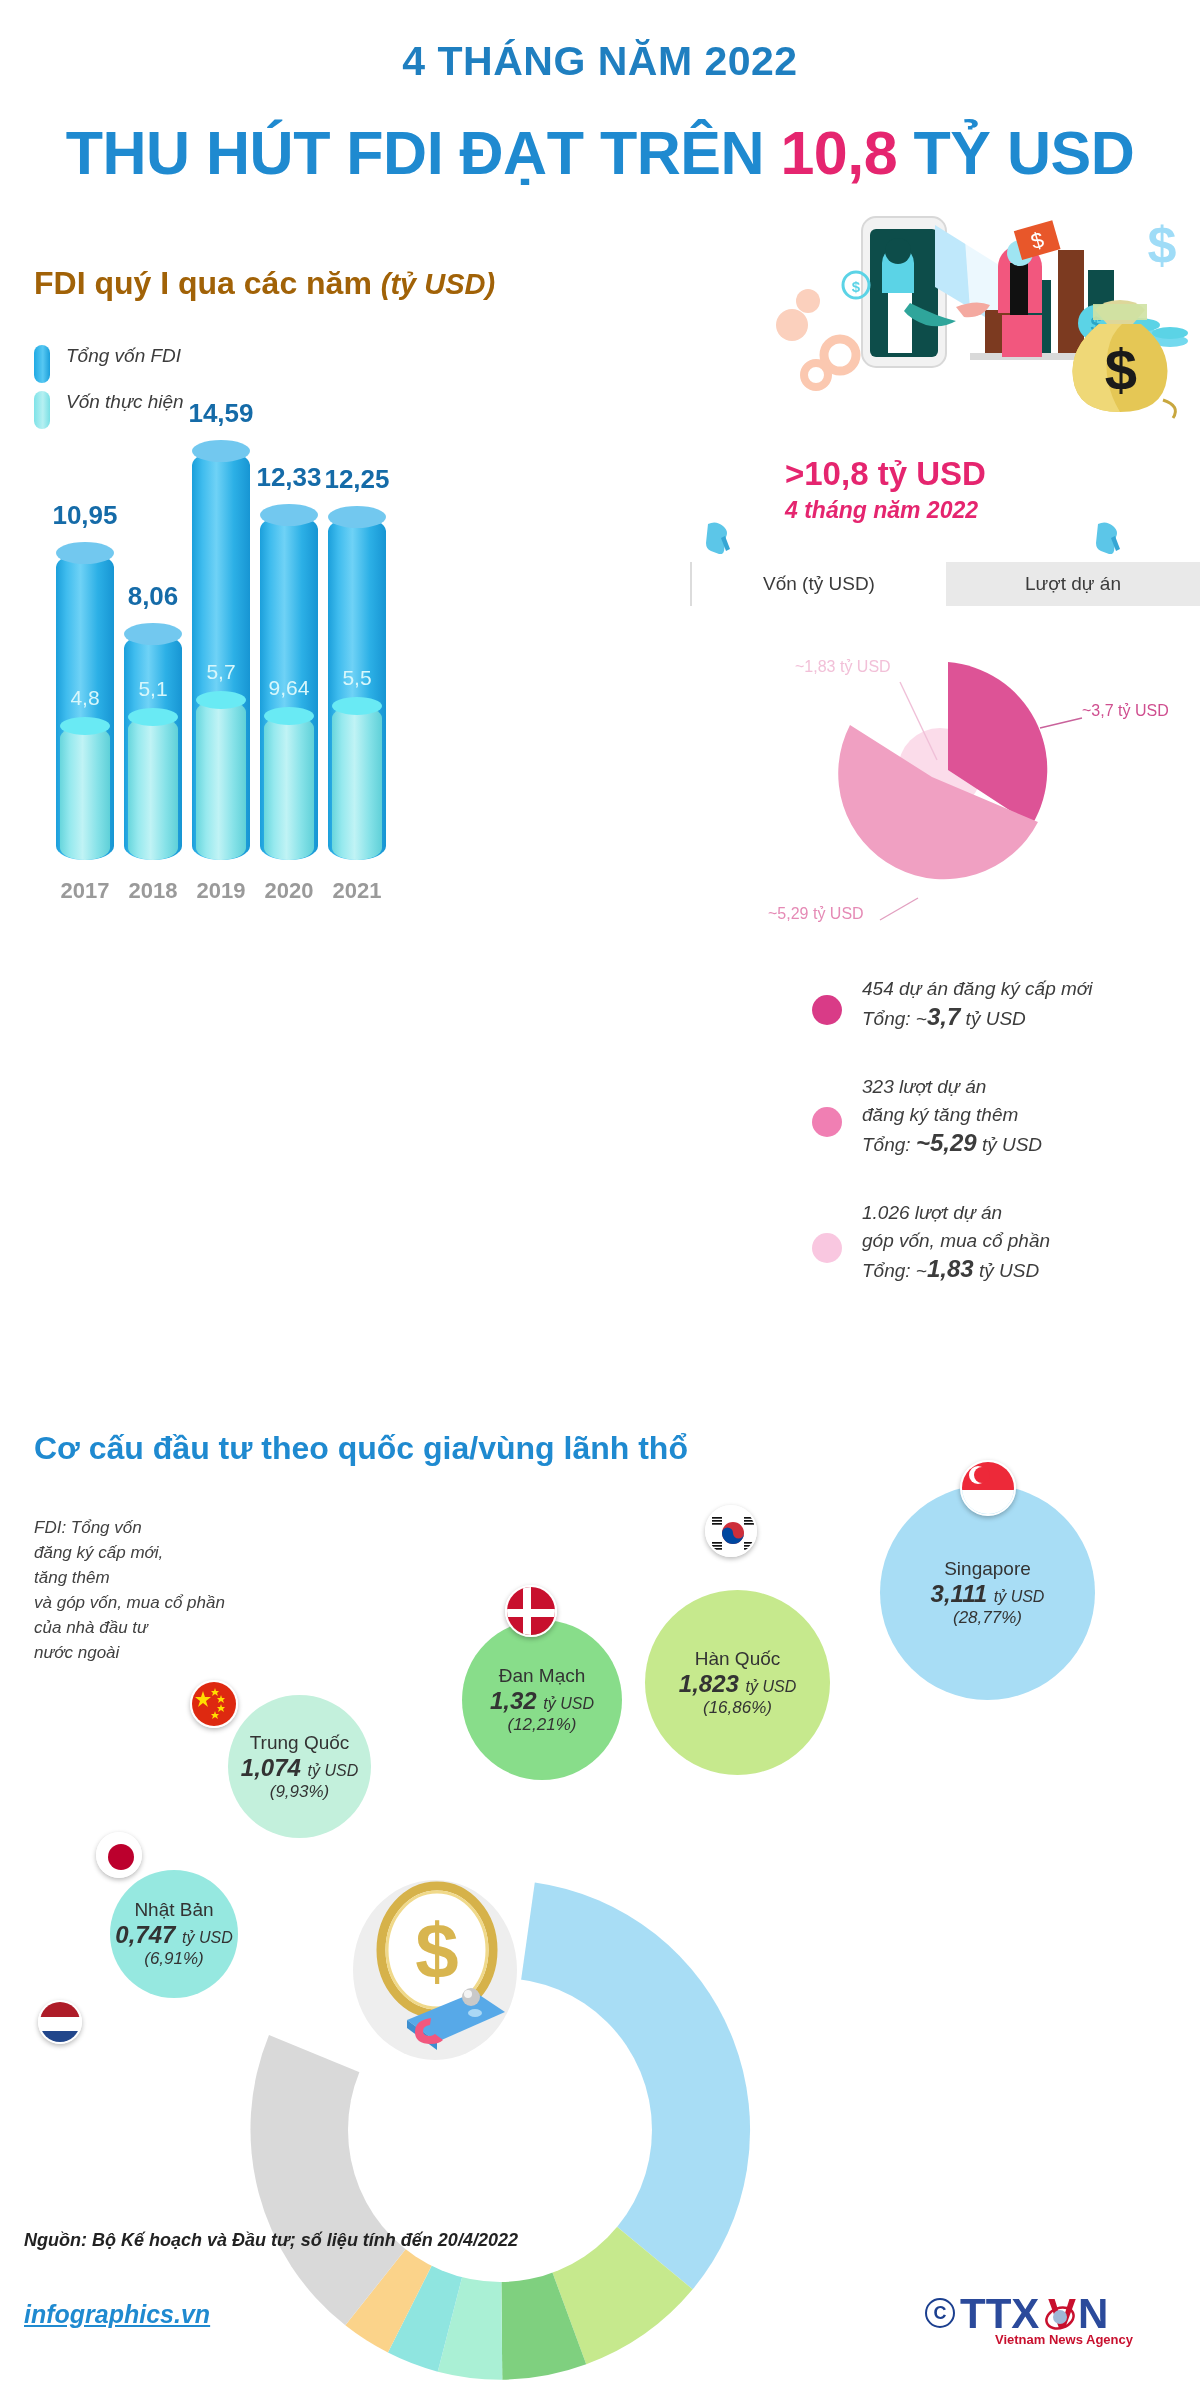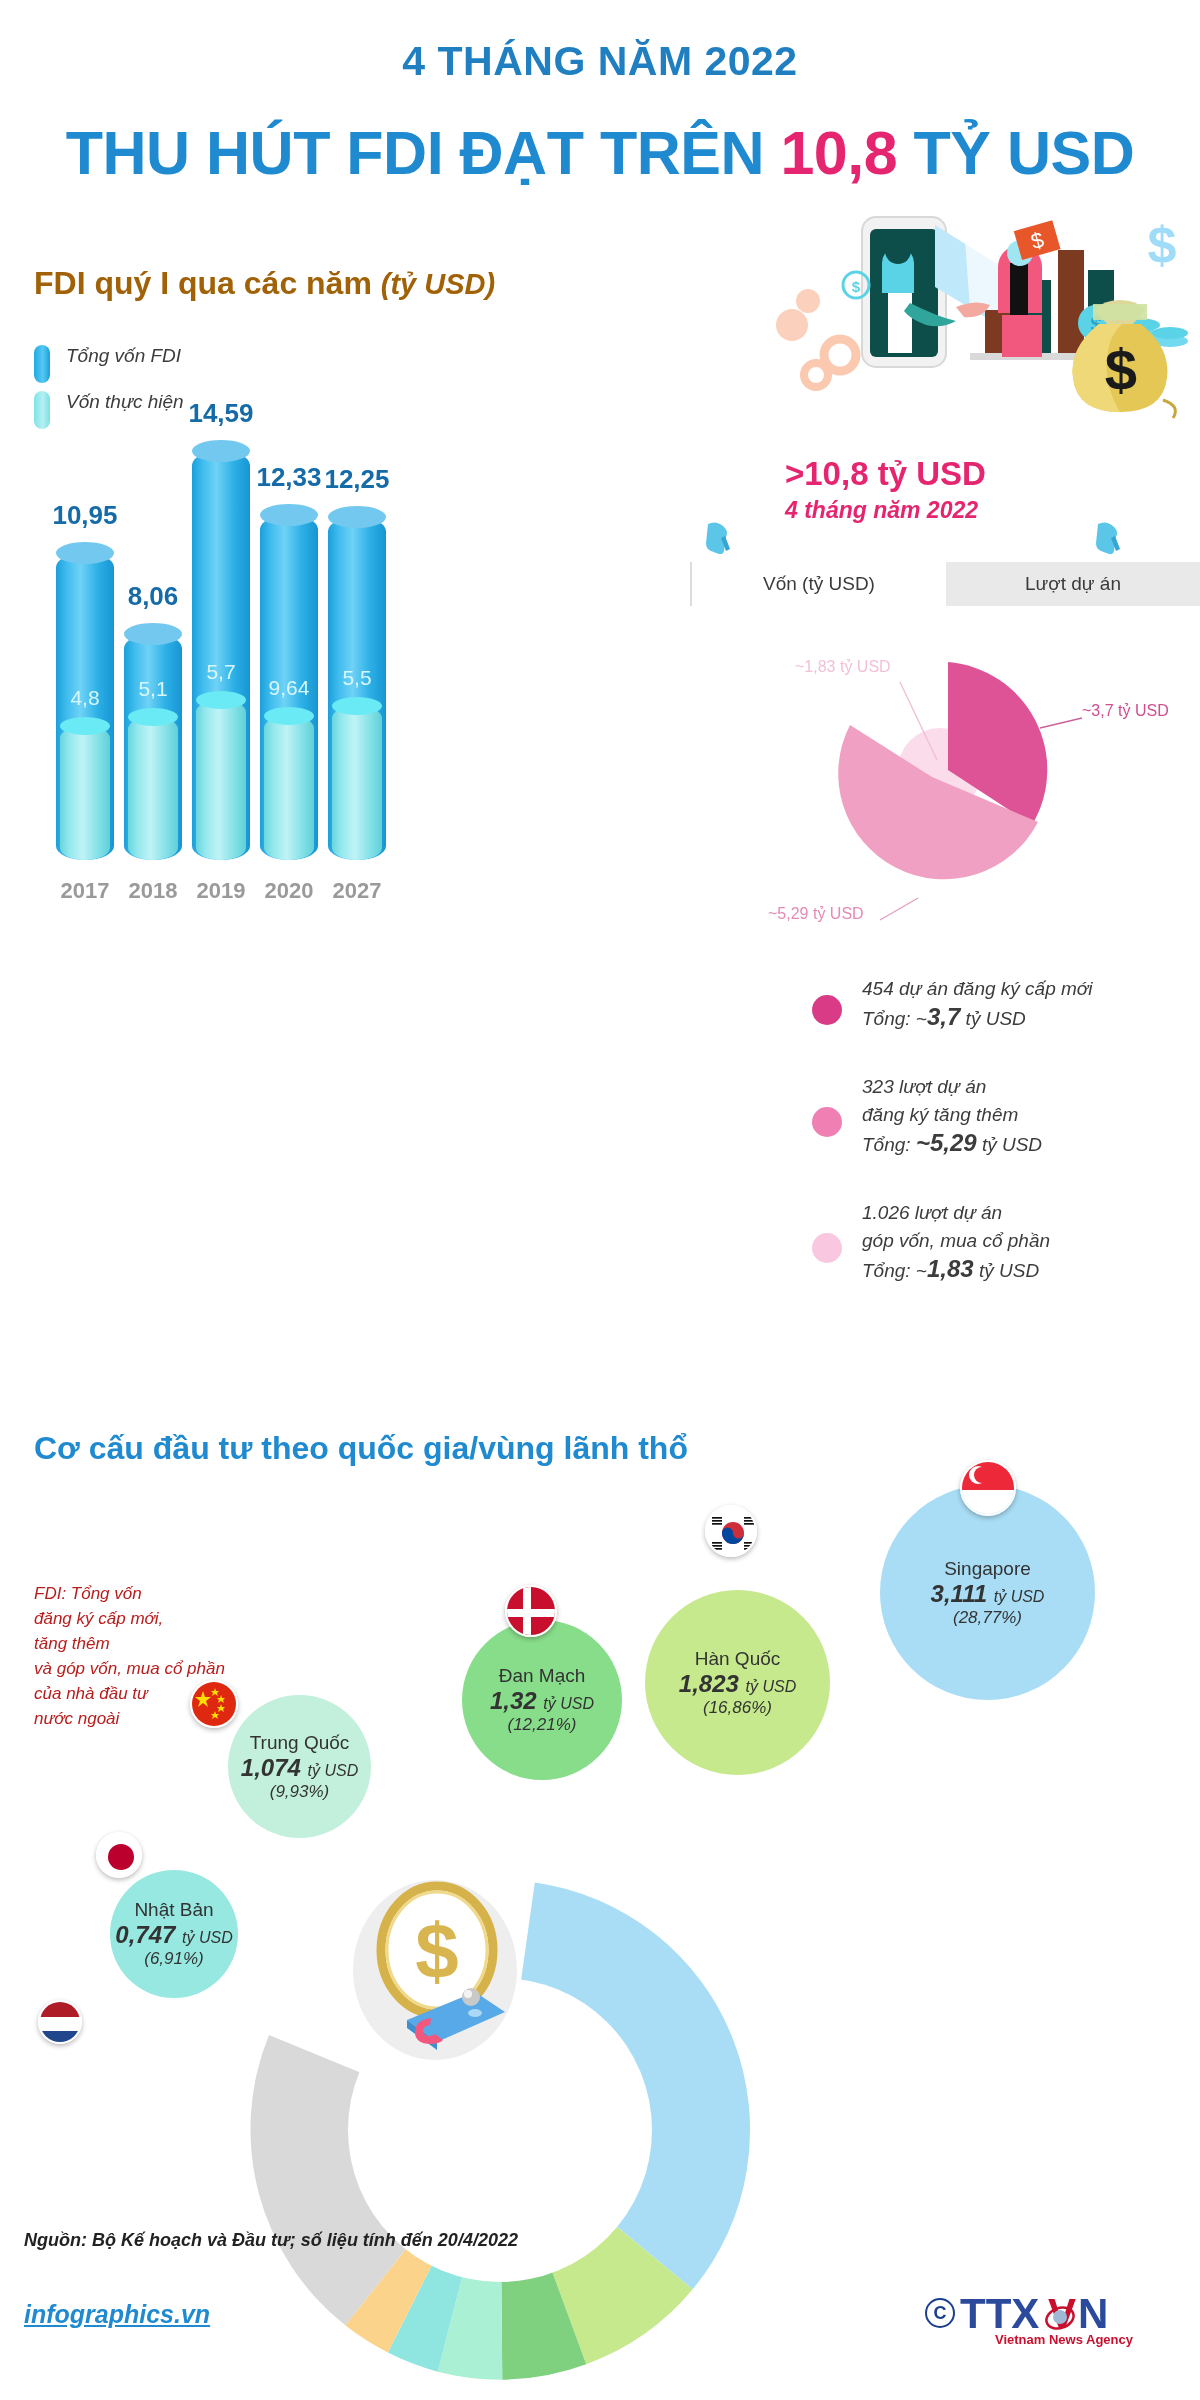--- a/index.html
+++ b/index.html
@@ -104,22 +104,22 @@
   .pl-dot { position:absolute; left:12px; width:30px; height:30px; border-radius:50%; }
   .pl-line { font-size:19px; font-style:italic; color:#3c3c3c; line-height:28px; }
   .pl-line b { font-size:24px; font-weight:bold; }
 
   
   .sec2-title {
     position:absolute; top:1430px; left:34px;
     font-size:32px; font-weight:bold; color:#1f8ad0;
   }
   .sec2-note {
-    position:absolute; top:1581px; left:34px; width:300px;
-    font-size:17px; font-style:italic; color:#b91c1c; line-height:25px;
+    position:absolute; top:1515px; left:34px; width:300px;
+    font-size:17px; font-style:italic; color:#404040; line-height:25px;
   }
 
   .bubble { position:absolute; border-radius:50%; display:flex;
             flex-direction:column; align-items:center; justify-content:center;
             text-align:center; color:#333; }
   .bub-name { font-size:19px; }
   .bub-val  { font-size:24px; font-weight:bold; font-style:italic; }
   .bub-val .u { font-size:16px; font-weight:normal; }
   .bub-pct  { font-size:17px; font-style:italic; }
   .flag { position:absolute; border-radius:50%; overflow:hidden;
@@ -216,21 +216,21 @@
       </div>
       <div class="bar-col" style="left: 284px; height: 343px;">
         <div class="bar-outer" style="height:343px">
           <div class="bar-cap"></div>
           <div class="bar-inner" style="height:154px">
             <div class="bar-inner-cap"></div>
           </div>
         </div>
         <div class="bar-top-label" style="bottom:365px">12,25</div>
         <div class="bar-inner-label" style="bottom:170px">5,5</div>
-        <div class="bar-year">2027</div>
+        <div class="bar-year">2021</div>
       </div>
     </div>
 
   <div class="illus">
     <svg viewBox="0 0 420 180" width="420" height="180">
       <circle cx="22" cy="110" r="16" fill="#fbd0bd"></circle>
       <circle cx="38" cy="86" r="12" fill="#fbd0bd"></circle>
       <rect x="92" y="2" width="84" height="150" rx="14" fill="#f2f2f2" stroke="#d8d8d8" stroke-width="2"></rect>
       <rect x="100" y="14" width="68" height="128" rx="6" fill="#0d4d4a"></rect>
       <polygon points="165,10 245,60 245,120 165,72" fill="#bfe8fb"></polygon>

